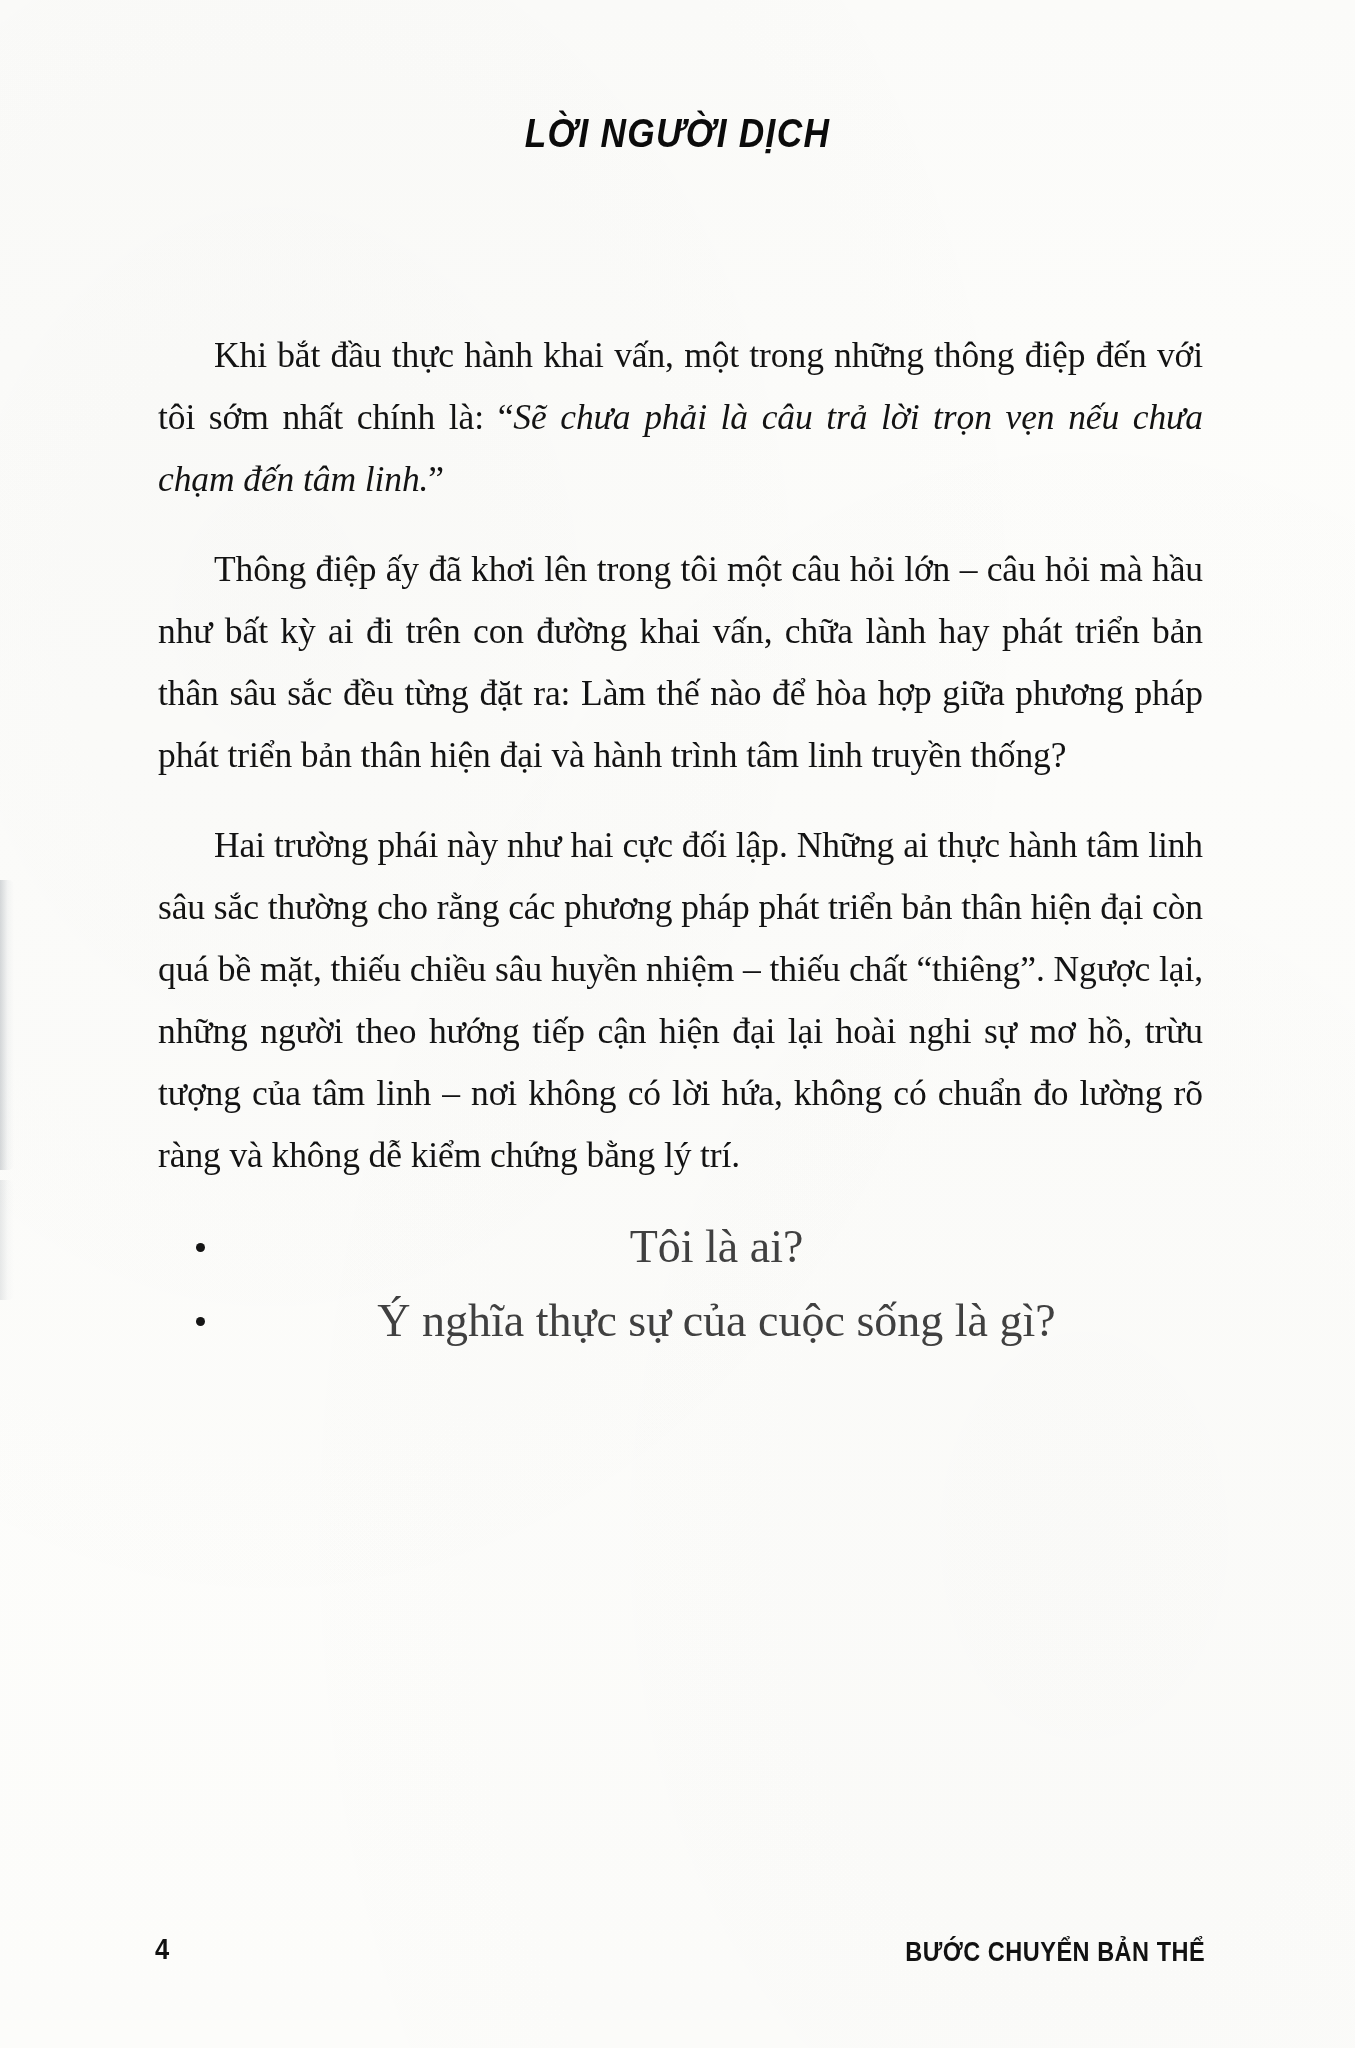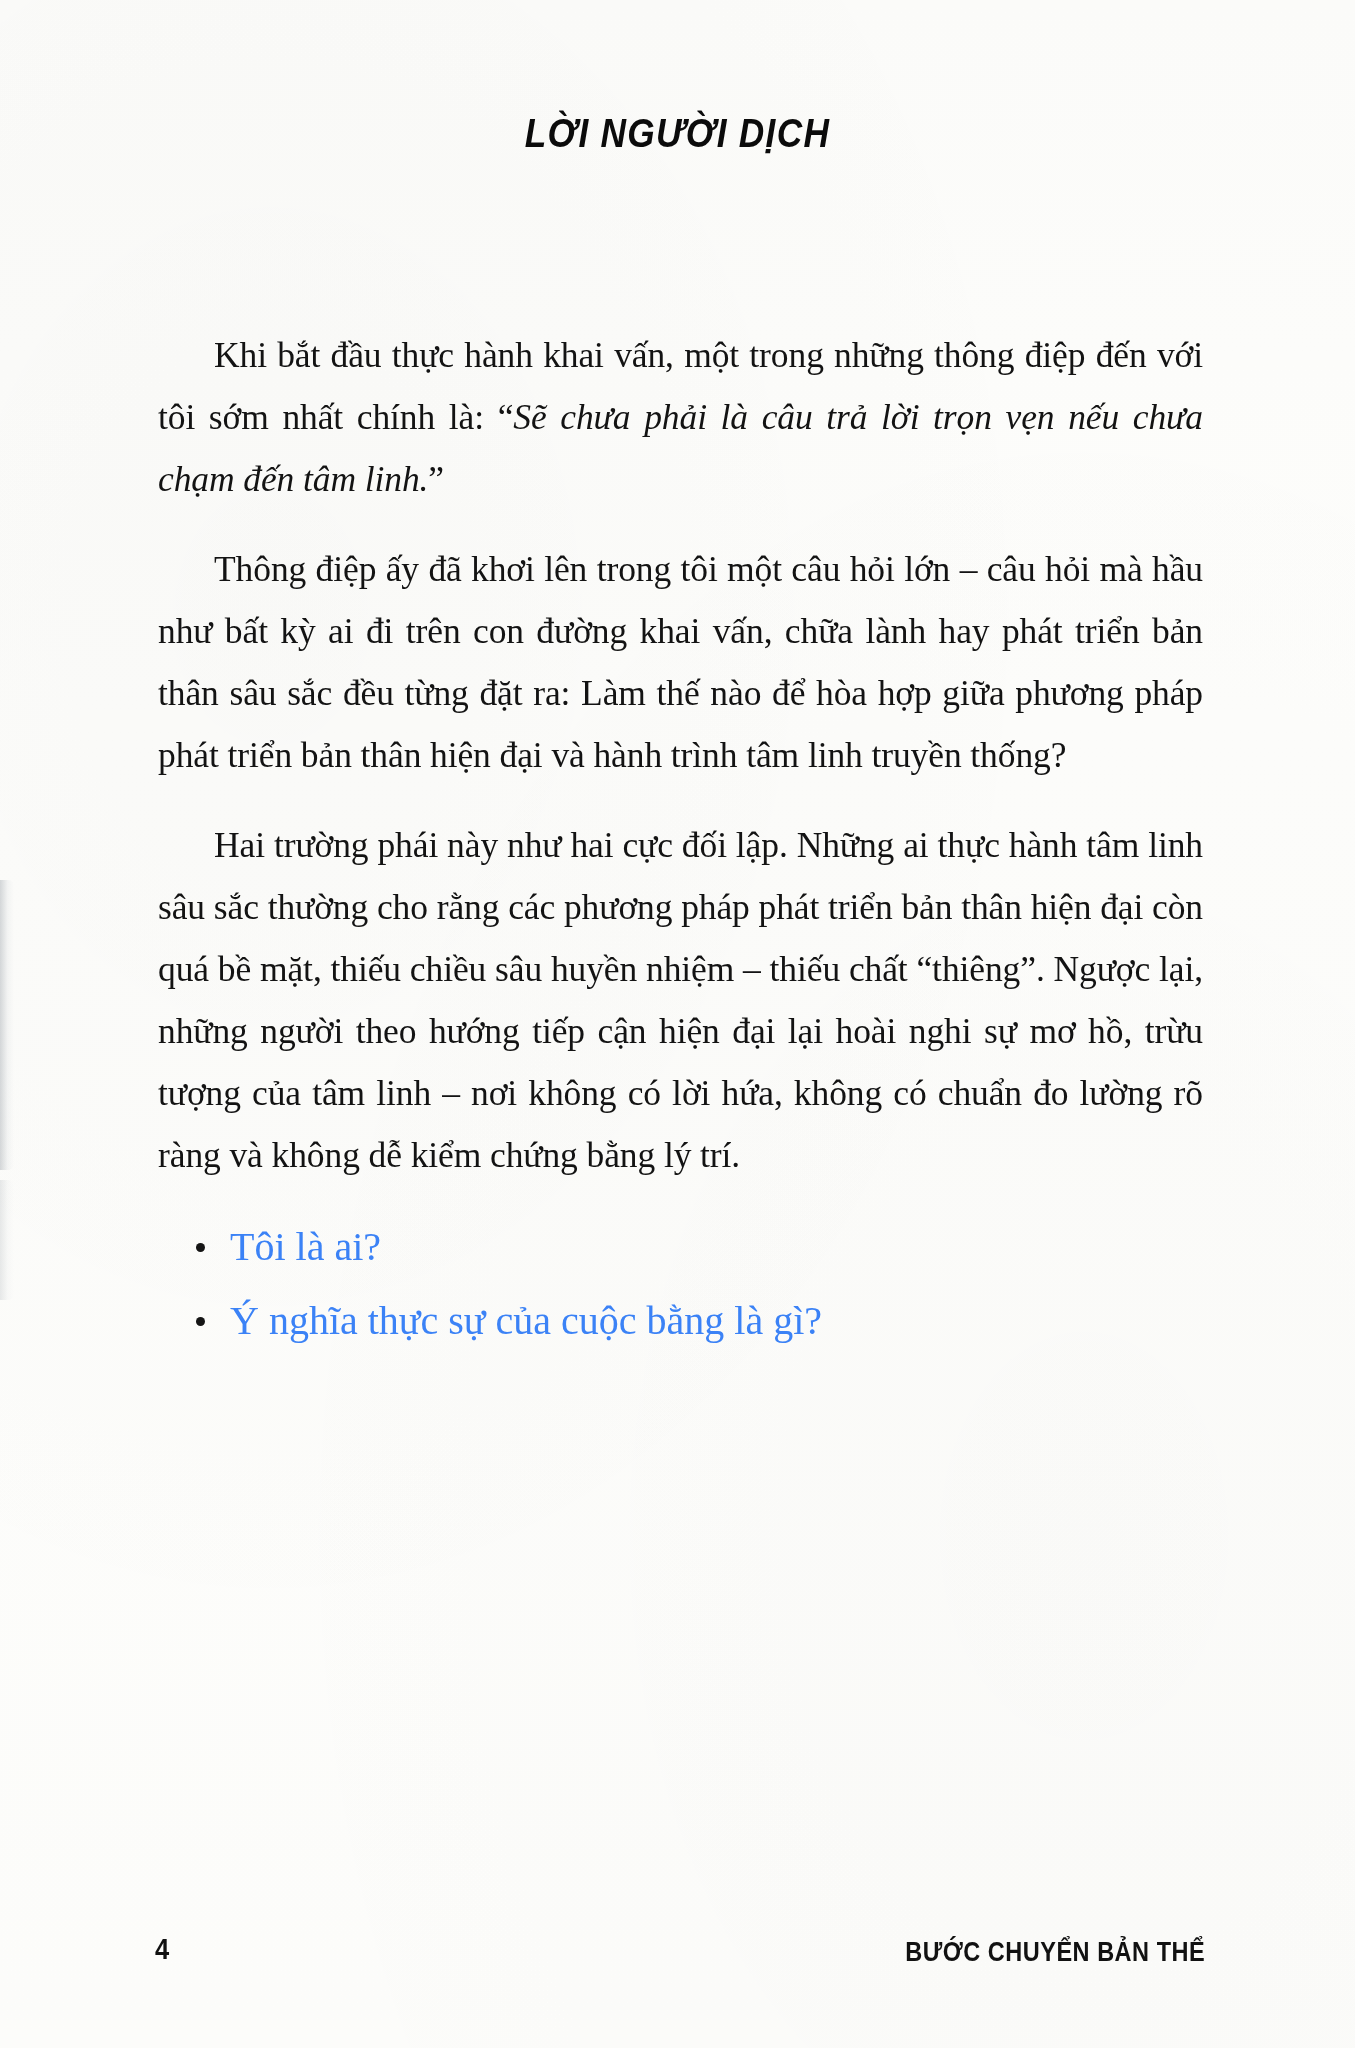--- a/index.html
+++ b/index.html
@@ -93,23 +93,24 @@
   }
 
   
   ul.qlist {
     margin: 24px 0 0 0;
     padding: 0 0 0 72px;
     list-style: none;
   }
   ul.qlist li {
     position: relative;
-    font-size: 40px;
+    font-size: 46px;
     line-height: 74px;
-    color: #3b82f6;
+    color: #404040;
+    text-align: center;
   }
   ul.qlist li .bullet {
     position: absolute;
     left: -34px;
     top: 50%;
     width: 9px;
     height: 9px;
     margin-top: -4px;
     border-radius: 50%;
     background: #151515;
@@ -163,21 +164,21 @@
 
     <p class="para"><span>Khi bắt đầu thực hành khai vấn, một trong những thông điệp đến với tôi sớm nhất chính là: “</span><span class="q-italic">Sẽ chưa phải là câu trả lời trọn vẹn nếu chưa chạm đến tâm linh.</span><span>”</span></p>
 
     <p class="para">Thông điệp ấy đã khơi lên trong tôi một câu hỏi lớn – câu hỏi mà hầu như bất kỳ ai đi trên con đường khai vấn, chữa lành hay phát triển bản thân sâu sắc đều từng đặt ra: Làm thế nào để hòa hợp giữa phương pháp phát triển bản thân hiện đại và hành trình tâm linh truyền thống?</p>
 
     <p class="para">Hai trường phái này như hai cực đối lập. Những ai thực hành tâm linh sâu sắc thường cho rằng các phương pháp phát triển bản thân hiện đại còn quá bề mặt, thiếu chiều sâu huyền nhiệm – thiếu chất “thiêng”. Ngược lại, những người theo hướng tiếp cận hiện đại lại hoài nghi sự mơ hồ, trừu tượng của tâm linh – nơi không có lời hứa, không có chuẩn đo lường rõ ràng và không dễ kiểm chứng bằng lý trí.</p>
 
 
     <ul class="qlist">
       <li><span class="bullet"></span><span>Tôi là ai?</span></li>
-      <li><span class="bullet"></span><span>Ý nghĩa thực sự của cuộc bằng là gì?</span></li>
+      <li><span class="bullet"></span><span>Ý nghĩa thực sự của cuộc sống là gì?</span></li>
     </ul>
 
   </div>
 
   <div class="footer">
     <div class="folio">4</div>
     <div class="running-head">BƯỚC CHUYỂN BẢN THỂ</div>
   </div>
 
 </div>

